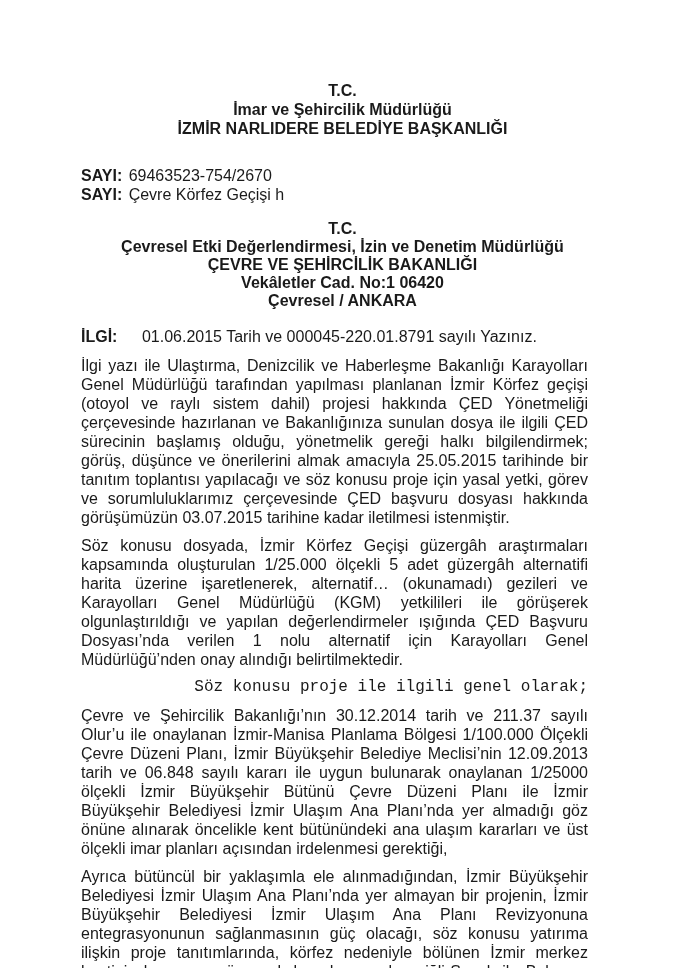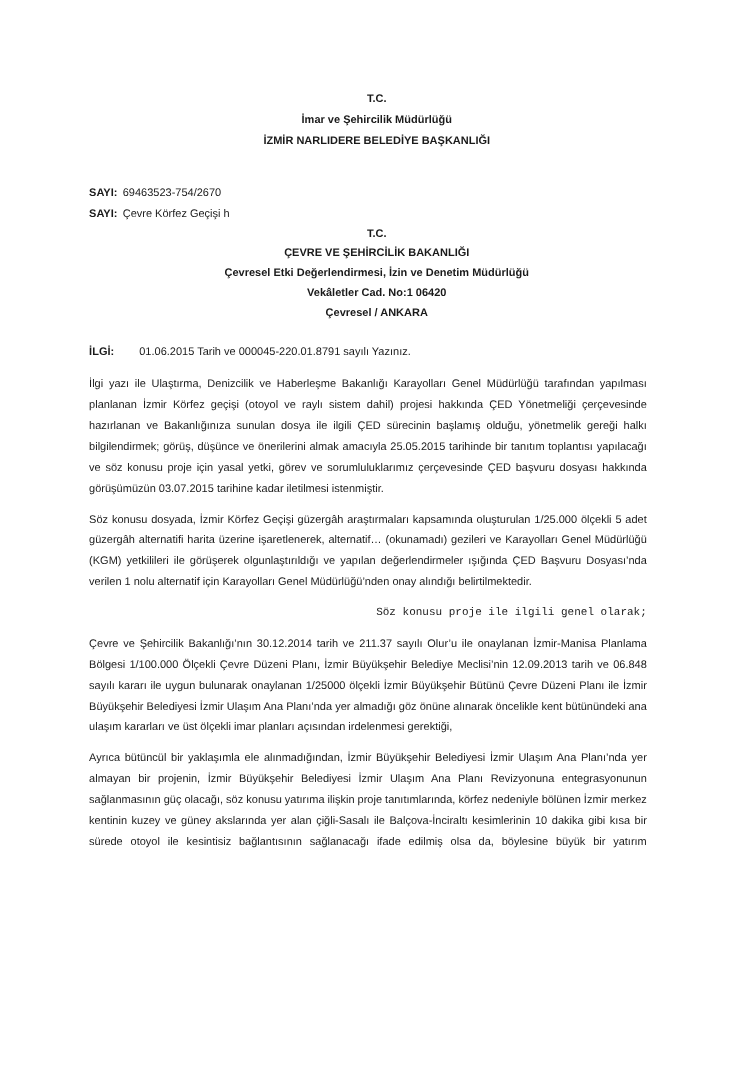--- a/index.html
+++ b/index.html
@@ -13,27 +13,27 @@
       overflow: hidden;
     }
     .page {
       box-sizing: border-box;
       width: 685px;
       height: 968px;
       padding: 81px 81px 0 81px;
       background: #ffffff;
       color: #1a1a1a;
       font-family: "Liberation Sans", sans-serif;
-      font-size: 10px;
+      font-size: 16px;
       line-height: 19px;
     }
     .b { font-weight: bold; }
     .c { text-align: center; }
     .letterhead { margin-bottom: 28px; }
-    .meta { margin-bottom: 0; }
+    .meta { margin-bottom: 16px; }
     .meta-line span.b { margin-right: 2px; }
     .recipient { line-height: 18px; margin-bottom: 17px; }
     .ilgi { margin-bottom: 10px; }
     .ilgi span.b { margin-right: 20px; }
     .para {
       margin: 0 16px 9px 0;
       text-align: justify;
     }
     .para.intro { text-align: right; font-family: Liberation Mono, monospace; }
     .para.cutoff { text-align-last: justify; }
@@ -55,22 +55,22 @@
       <span>69463523-754/2670</span>
     </div>
     <div class="meta-line">
       <span class="b">SAYI:</span>
       <span>Çevre Körfez Geçişi h</span>
     </div>
   </section>
 
   <section class="recipient">
     <div class="c b">T.C.</div>
+    <div class="c b">Çevresel Etki Değerlendirmesi, İzin ve Denetim Müdürlüğü</div>
     <div class="c b">ÇEVRE VE ŞEHİRCİLİK BAKANLIĞI</div>
-    <div class="c b">Çevresel Etki Değerlendirmesi, İzin ve Denetim Müdürlüğü</div>
     <div class="c b">Vekâletler Cad. No:1 06420</div>
     <div class="c b">Çevresel / ANKARA</div>
   </section>
 
   <div class="ilgi">
     <span class="b">İLGİ:</span>
     <span>01.06.2015 Tarih ve 000045-220.01.8791 sayılı Yazınız.</span>
   </div>
 
   <p class="para">İlgi yazı ile Ulaştırma, Denizcilik ve Haberleşme Bakanlığı Karayolları Genel Müdürlüğü tarafından yapılması planlanan İzmir Körfez geçişi (otoyol ve raylı sistem dahil) projesi hakkında ÇED Yönetmeliği çerçevesinde hazırlanan ve Bakanlığınıza sunulan dosya ile ilgili ÇED sürecinin başlamış olduğu, yönetmelik gereği halkı bilgilendirmek; görüş, düşünce ve önerilerini almak amacıyla 25.05.2015 tarihinde bir tanıtım toplantısı yapılacağı ve söz konusu proje için yasal yetki, görev ve sorumluluklarımız çerçevesinde ÇED başvuru dosyası hakkında görüşümüzün 03.07.2015 tarihine kadar iletilmesi istenmiştir.</p>

